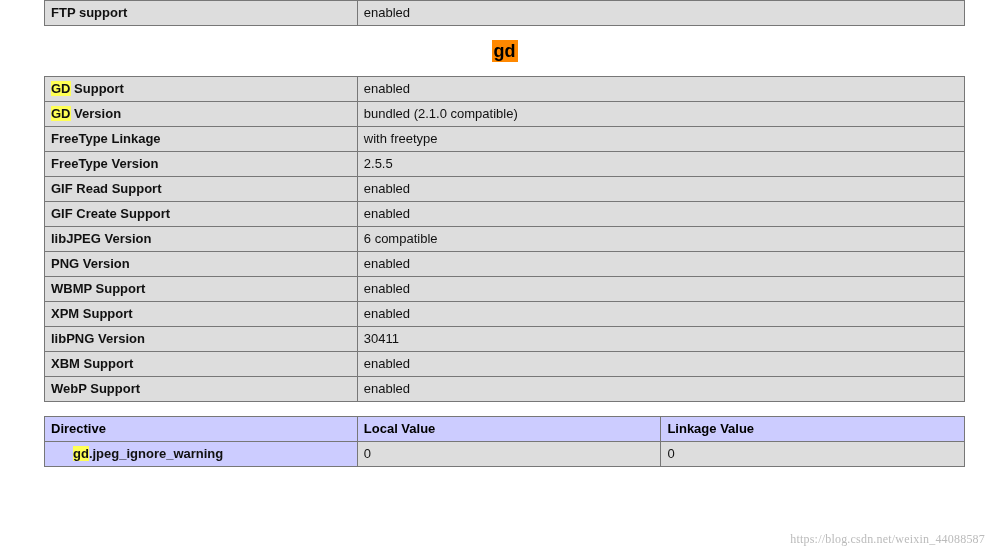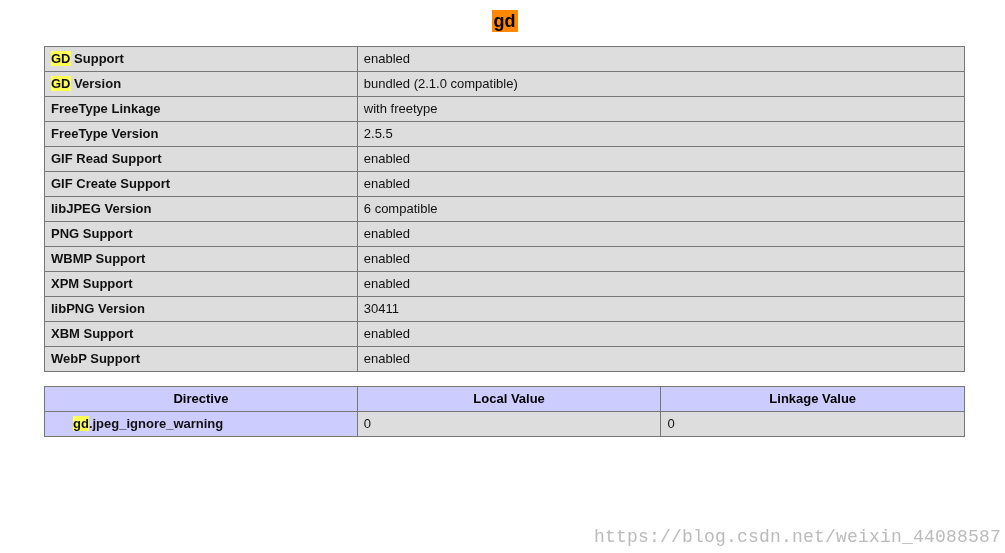--- a/index.html
+++ b/index.html
@@ -57,49 +57,56 @@
     font-size: 18px;
     line-height: 22px;
     padding: 0 2px;
     background: #ff8800;
     color: #000;
   }
   .hl {
     background: #ffff55;
   }
   table.directive th {
-    text-align: center;
   }
   table.directive td.dlabel {
     background: #ccccff;
     font-weight: 700;
     width: 34%;
     padding-left: 28px;
   }
   table.directive td.dval {
     background: #dddddd;
     width: 33%;
   }
   .watermark {
     position: fixed;
-    right: 4px;
+    right: 20px;
     bottom: 6px;
     color: #bbbbbb;
-    font-size: 18px;
-    font-family: Liberation Mono, monospace;
+    font-size: 12px;
+    font-family: Liberation Serif, serif;
     letter-spacing: 0.2px;
     pointer-events: none;
     user-select: none;
   }
 </style>
 </head>
 <body>
 
 <div class="page">
 
+  <table class="php">
+    <tbody>
+        <tr>
+        <td class="label">FTP support</td>
+        <td class="value">enabled</td>
+      </tr>
+      </tbody>
+  </table>
 
   <div class="section-heading">
     <span>gd</span>
   </div>
 
   <table class="php">
     <tbody>
         <tr>
         <td class="label"><span class="hl">GD</span> Support</td>
         <td class="value">enabled</td>
@@ -122,21 +129,21 @@
       </tr>
         <tr>
         <td class="label">GIF Create Support</td>
         <td class="value">enabled</td>
       </tr>
         <tr>
         <td class="label">libJPEG Version</td>
         <td class="value">6 compatible</td>
       </tr>
         <tr>
-        <td class="label">PNG Support</td>
+        <td class="label">PNG Version</td>
         <td class="value">enabled</td>
       </tr>
         <tr>
         <td class="label">WBMP Support</td>
         <td class="value">enabled</td>
       </tr>
         <tr>
         <td class="label">XPM Support</td>
         <td class="value">enabled</td>
       </tr>

